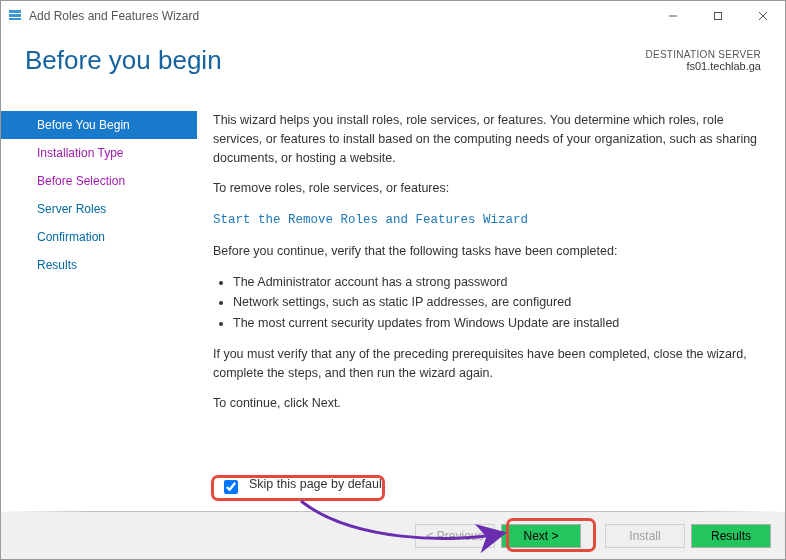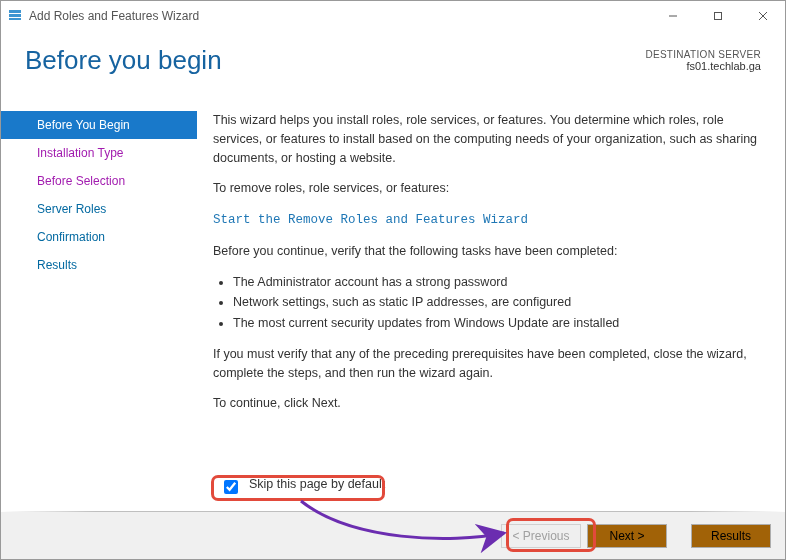--- a/index.html
+++ b/index.html
@@ -69,21 +69,21 @@
     left:0; right:0; bottom:0;
     height:47px;
     background:#f0f0f0;
     display:flex; align-items:center; justify-content:flex-end;
     padding-right:14px;
     gap:6px;
   }
   .btn {
     min-width:80px; height:24px;
     border:1px solid #adadad;
-    background:#a16207;
+    background:#22c55e;
     font-size:12px;
     font-family:inherit;
     cursor:pointer;
   }
   .btn:disabled { color:#a0a0a0; background:#efefef; border-color:#d0d0d0; cursor:default;}
 
   
   .annot-box {
     position:absolute;
     border:3px solid #e24a3b;
@@ -172,20 +172,21 @@
   <input type="checkbox" checked="" style="">
   <span>Skip this page by default</span>
 </label>
 
 <div class="footer-sep"></div>
 
 <div class="footer">
   <button class="btn" disabled="">&lt; Previous</button>
   <button class="btn">Next &gt;</button>
   <span style="width:12px"></span>
+  <button class="btn" disabled="">Install</button>
   <button class="btn">Results</button>
 </div>
 
 <div class="annot-box annot-skip"></div>
 <div class="annot-box annot-next"></div>
 
 <svg class="arrow-layer">
   <defs>
     <marker id="ah" markerWidth="12" markerHeight="12" refX="9" refY="5" orient="auto">
       <path d="M0,0 L10,5 L0,10 L3,5 Z" fill="#6b2db0"></path>

